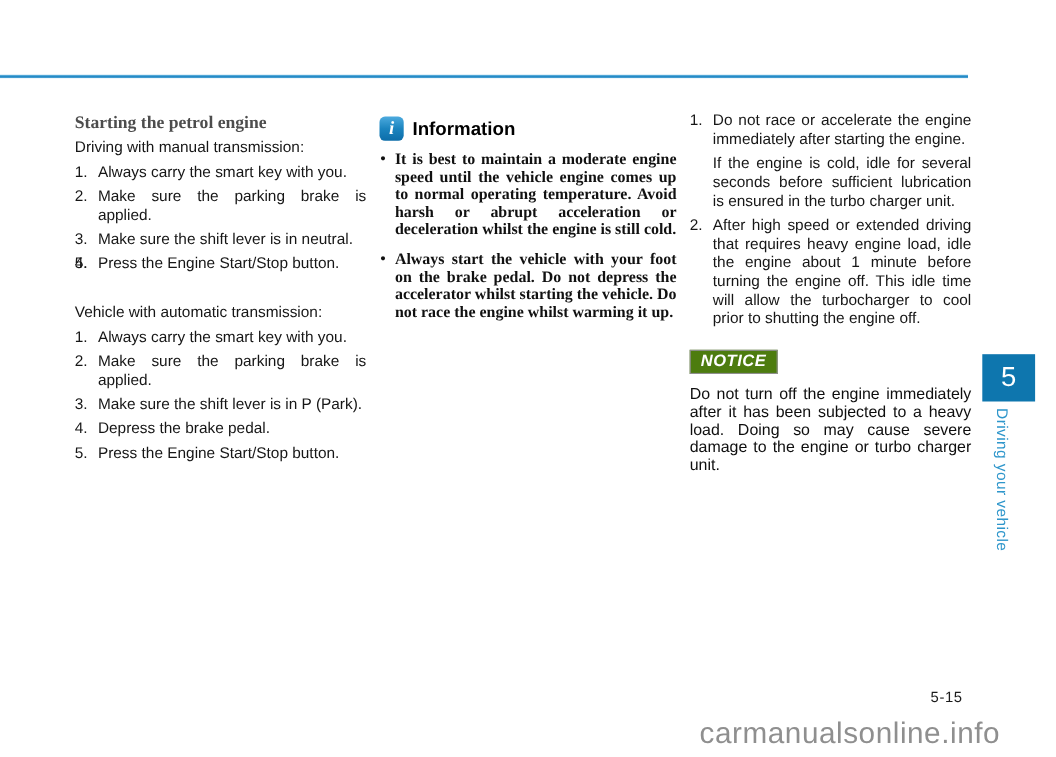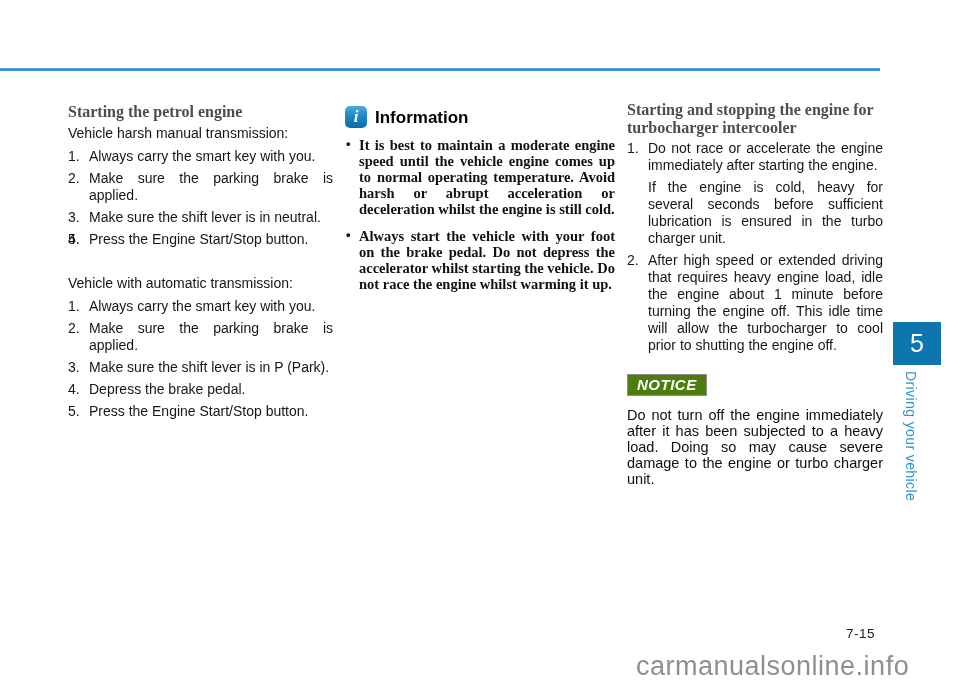--- a/index.html
+++ b/index.html
@@ -68,21 +68,21 @@
 </style>
 </head>
 <body>
 
 <div class="page">
 
   <div class="top-rule"></div>
 
   <div class="col col1">
     <h2 class="serif-head">Starting the petrol engine</h2>
-    <p class="intro">Vehicle harsh manual transmission:</p>
+    <p class="intro">Driving with manual transmission:</p>
 
     <div class="li">
       <span class="num">1.</span>
       <span>Always carry the smart key with you.</span>
     </div>
     <div class="li">
       <span class="num">2.</span>
       <span>Make sure the parking brake is applied.</span>
     </div>
     <div class="li">
@@ -131,34 +131,33 @@
       <span class="b">•</span>
       <span>It is best to maintain a moderate engine speed until the vehicle engine comes up to normal operating temperature. Avoid harsh or abrupt acceleration or deceleration whilst the engine is still cold.</span>
     </div>
     <div class="info-bullet">
       <span class="b">•</span>
       <span>Always start the vehicle with your foot on the brake pedal. Do not depress the accelerator whilst starting the vehicle. Do not race the engine whilst warming it up.</span>
     </div>
   </div>
 
   <div class="col col3">
-    <h2 class="serif-head">Starting and stopping the engine for turbocharger intercooler</h2>
     <div class="li">
       <span class="num">1.</span>
       <span>Do not race or accelerate the engine immediately after starting the engine.</span>
     </div>
-    <div class="cont">If the engine is cold, heavy for several seconds before sufficient lubrication is ensured in the turbo charger unit.</div>
+    <div class="cont">If the engine is cold, idle for several seconds before sufficient lubrication is ensured in the turbo charger unit.</div>
     <div class="li">
       <span class="num">2.</span>
       <span>After high speed or extended driving that requires heavy engine load, idle the engine about 1 minute before turning the engine off. This idle time will allow the turbocharger to cool prior to shutting the engine off.</span>
     </div>
 
     <div class="notice-badge">NOTICE</div>
     <div class="notice-text">Do not turn off the engine immediately after it has been subjected to a heavy load. Doing so may cause severe damage to the engine or turbo charger unit.</div>
   </div>
 
   <div class="chapter-tab">5</div>
   <div class="vertical-title">Driving your vehicle</div>
 
-  <div class="folio">7-15</div>
+  <div class="folio">5-15</div>
   <div class="watermark">carmanualsonline.info</div>
 
 </div>
 
 </body></html>

